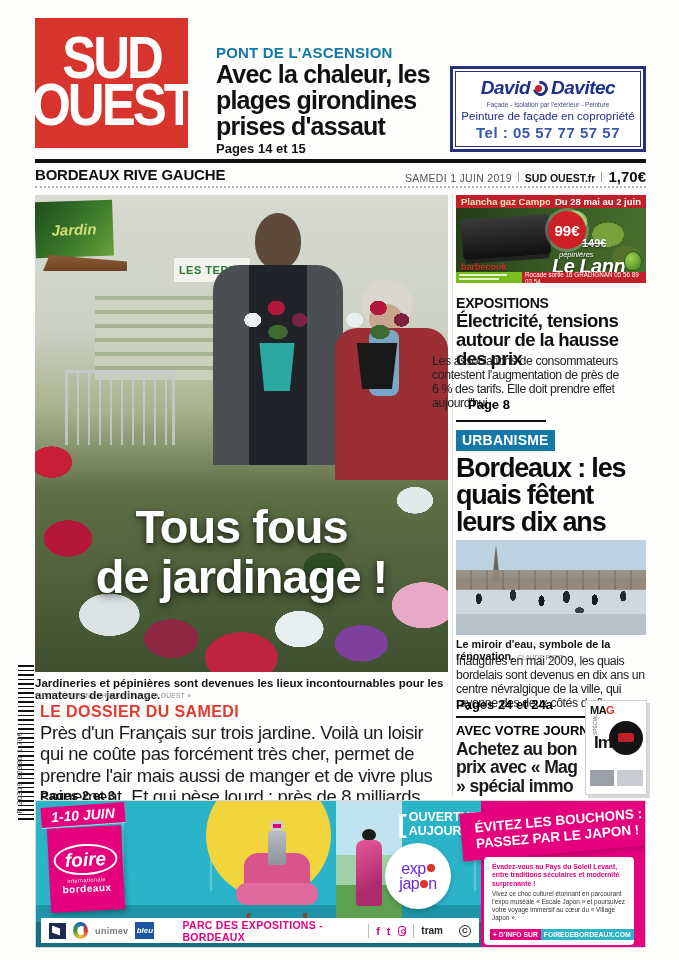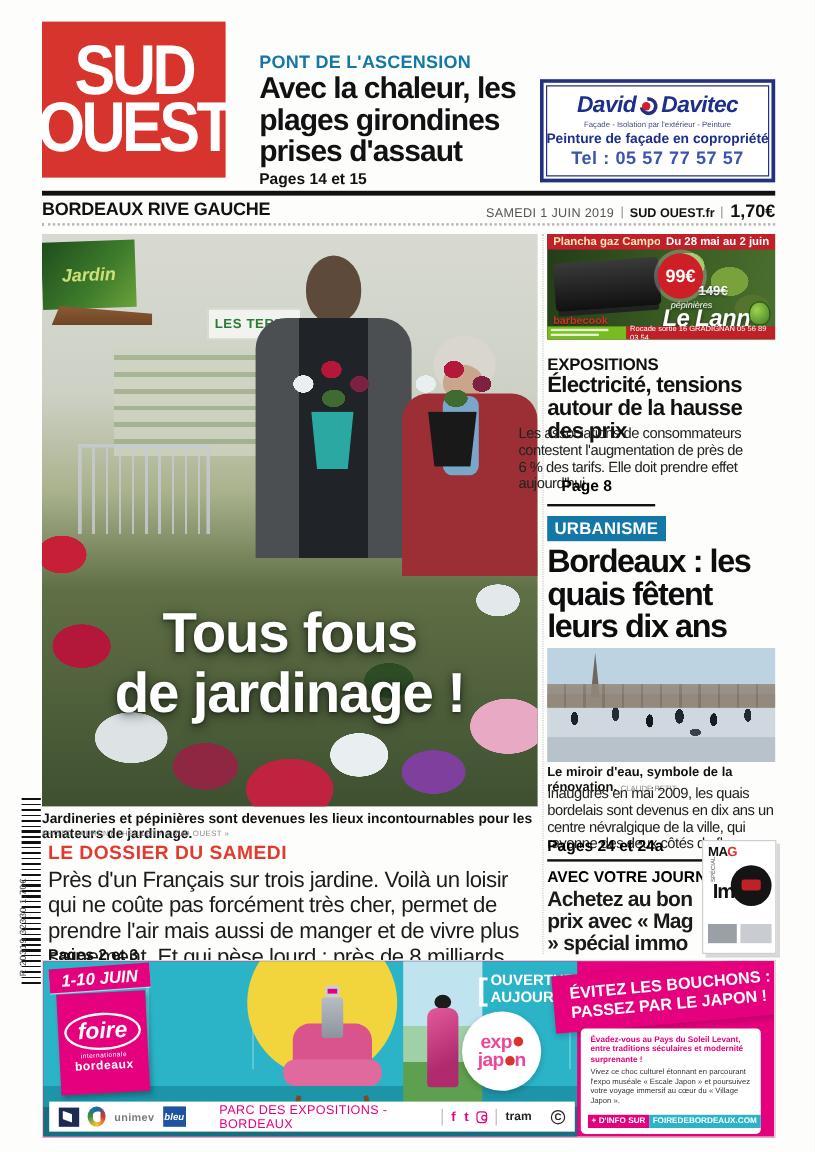--- a/index.html
+++ b/index.html
@@ -17,21 +17,21 @@
   .mast-headline { left:216px; top:62px; width:238px; font-weight:bold; font-size:25px; line-height:1.03; letter-spacing:-.8px; color:#111; }
   .mast-pages { left:216px; top:141px; font-size:13px; font-weight:bold; color:#111; }
 
   .davitec { left:450px; top:66px; width:196px; height:86px; background:#fff; border:3px solid #24317e; box-shadow:inset 0 0 0 2px #fff, inset 0 0 0 3px #24317e;
              display:flex; flex-direction:column; align-items:center; justify-content:center; gap:2px; }
   .davitec .brand { display:flex; align-items:center; gap:3px; color:#1d2f8c; font-weight:bold; font-style:italic; font-size:19px; letter-spacing:-.5px; }
   .swirl { position:relative; width:15px; height:15px; }
   .swirl::before { content:""; position:absolute; inset:0; border-radius:50%; border:3px solid #24317e; border-left-color:transparent; transform:rotate(35deg); }
   .swirl::after { content:""; position:absolute; left:2px; top:4px; width:7px; height:7px; border-radius:50%; background:#cf2030; }
   .davitec .tag { font-size:6.5px; color:#536; color:#444a8a; }
-  .davitec .service { font-size:11.5px; font-weight:bold; color:#1d2f8c; }
+  .davitec .service { font-size:11.5px; font-weight:normal; color:#1d2f8c; }
   .davitec .phone { font-size:15px; color:#3a55b0; font-weight:bold; letter-spacing:.5px; }
 
   .top-rule { left:35px; top:159px; width:611px; height:4px; background:#111; }
   .edition { left:35px; top:166px; font-size:15px; font-weight:bold; letter-spacing:-.2px; color:#111; }
   .dateline { right:33px; top:168px; display:flex; align-items:baseline; gap:6px; }
   .dateline .d { font-size:10.5px; color:#555; letter-spacing:.3px; }
   .dateline .sep { width:1px; height:10px; background:#999; align-self:center; }
   .dateline .site { font-size:10.5px; font-weight:bold; color:#111; }
   .dateline .price { font-size:15px; font-weight:bold; color:#111; }
   .dots { left:35px; top:186px; width:611px; border-top:2px dotted #b5b5b5; }
@@ -180,37 +180,37 @@
   .door { position:absolute; left:300px; top:0; width:66px; height:120px; background:linear-gradient(#bfe3ef 0 45%, #9fd0a8 45% 70%, #5da04f 70% 100%); }
   .geisha { position:absolute; left:320px; top:28px; width:26px; height:80px; }
   .geisha .hair { position:absolute; left:6px; top:0; width:14px; height:12px; border-radius:50%; background:#1c1c1c; }
   .geisha .kimono { position:absolute; left:0; top:11px; width:26px; height:66px; border-radius:8px 8px 3px 3px;
       background:linear-gradient(150deg,#e45a9c,#b02a6e 70%); }
   .ouverture { position:absolute; left:362px; top:10px; color:#fff; font-weight:bold; font-size:12.5px; line-height:1.1; display:flex; gap:2px; }
   .ouverture .bracket { font-size:26px; font-weight:bold; line-height:1; }
   .evitez { position:absolute; left:425px; top:3px; width:220px; padding:8px 6px 9px 14px; background:#e5007d; transform:rotate(-5deg);
       color:#fff; font-weight:bold; font-size:13.5px; line-height:1.15; box-shadow:0 2px 5px #00000033; }
   .expo-circle { position:absolute; left:349px; top:42px; width:66px; height:66px; border-radius:50%; background:#fff; box-shadow:0 2px 5px #00000033;
-      display:flex; flex-direction:column; align-items:center; justify-content:center; color:#ec4899; font-weight:bold; font-size:16px; line-height:.95; letter-spacing:-.5px; }
+      display:flex; flex-direction:column; align-items:center; justify-content:center; color:#6d28d9; font-weight:normal; font-size:16px; line-height:.95; letter-spacing:-.5px; }
   .expo-circle .dot { display:inline-block; width:8px; height:8px; border-radius:50%; background:#d6342c; margin-left:1px; }
   .expo-circle > div { display:flex; align-items:center; }
   .info-box { position:absolute; left:448px; top:56px; width:150px; height:88px; background:#fff; border-radius:4px; padding:6px 6px 4px 8px; }
   .info-box .t1 { color:#e5007d; font-weight:bold; font-size:6.8px; line-height:1.25; }
   .info-box .t2 { color:#333; font-size:6.4px; line-height:1.25; margin-top:2px; }
   .info-bar { position:absolute; left:6px; bottom:5px; display:flex; }
   .info-bar .lab { background:#e5007d; color:#fff; font-weight:bold; font-size:6.8px; padding:2px 3px; }
   .info-bar .site { background:#2bb3c8; color:#fff; font-weight:bold; font-size:6.8px; padding:2px 3px; }
   .foire-strip { position:absolute; left:5px; bottom:4px; width:438px; height:25px; background:#fff; display:flex; align-items:center; gap:7px; padding:0 8px; }
   .cci-logo { width:20px; height:16px; background:#1d2a52; position:relative; }
   .cci-logo::after { content:""; position:absolute; left:3px; top:3px; width:8px; height:10px; background:#fff; clip-path:polygon(0 0,100% 30%,100% 100%,0 70%); }
   .c-logo { width:17px; height:17px; border-radius:50%; background:conic-gradient(#0f6cb6, #d6342c, #f2c53d, #3f8f3f, #0f6cb6); position:relative; }
   .c-logo::after { content:""; position:absolute; left:4px; top:4px; width:9px; height:9px; border-radius:50%; background:#fff; clip-path:polygon(0 0,70% 0,70% 100%,0 100%); }
   .unimev { color:#7a7a7a; font-weight:bold; font-size:9px; letter-spacing:.3px; }
   .bleu-logo { width:22px; height:17px; background:#1d53a0; color:#fff; font-weight:bold; font-style:italic; font-size:8px; display:flex; align-items:center; justify-content:center; }
-  .venue { color:#e5007d; font-weight:normal; font-size:10.5px; letter-spacing:.3px;margin-left:21px; }
+  .venue { color:#e5007d; font-weight:bold; font-size:10.5px; letter-spacing:.3px;margin-left:21px; }
   .strip-sep { width:1px; height:14px; background:#bbb; }
   .soc { color:#e5007d; font-weight:bold; font-size:11px; }
   .insta { width:10px; height:10px; border:1.6px solid #e5007d; border-radius:3px; position:relative; }
   .insta::after { content:""; position:absolute; left:2.2px; top:2.2px; width:3.2px; height:3.2px; border:1.2px solid #e5007d; border-radius:50%; }
   .tram { color:#222; font-weight:bold; font-size:10px; display:flex; gap:16px; }
   .tram .c { width:12px; height:12px; border:1.5px solid #222; border-radius:50%; display:flex; align-items:center; justify-content:center; font-size:8px; }
 </style>
 </head>
 <body>
 

